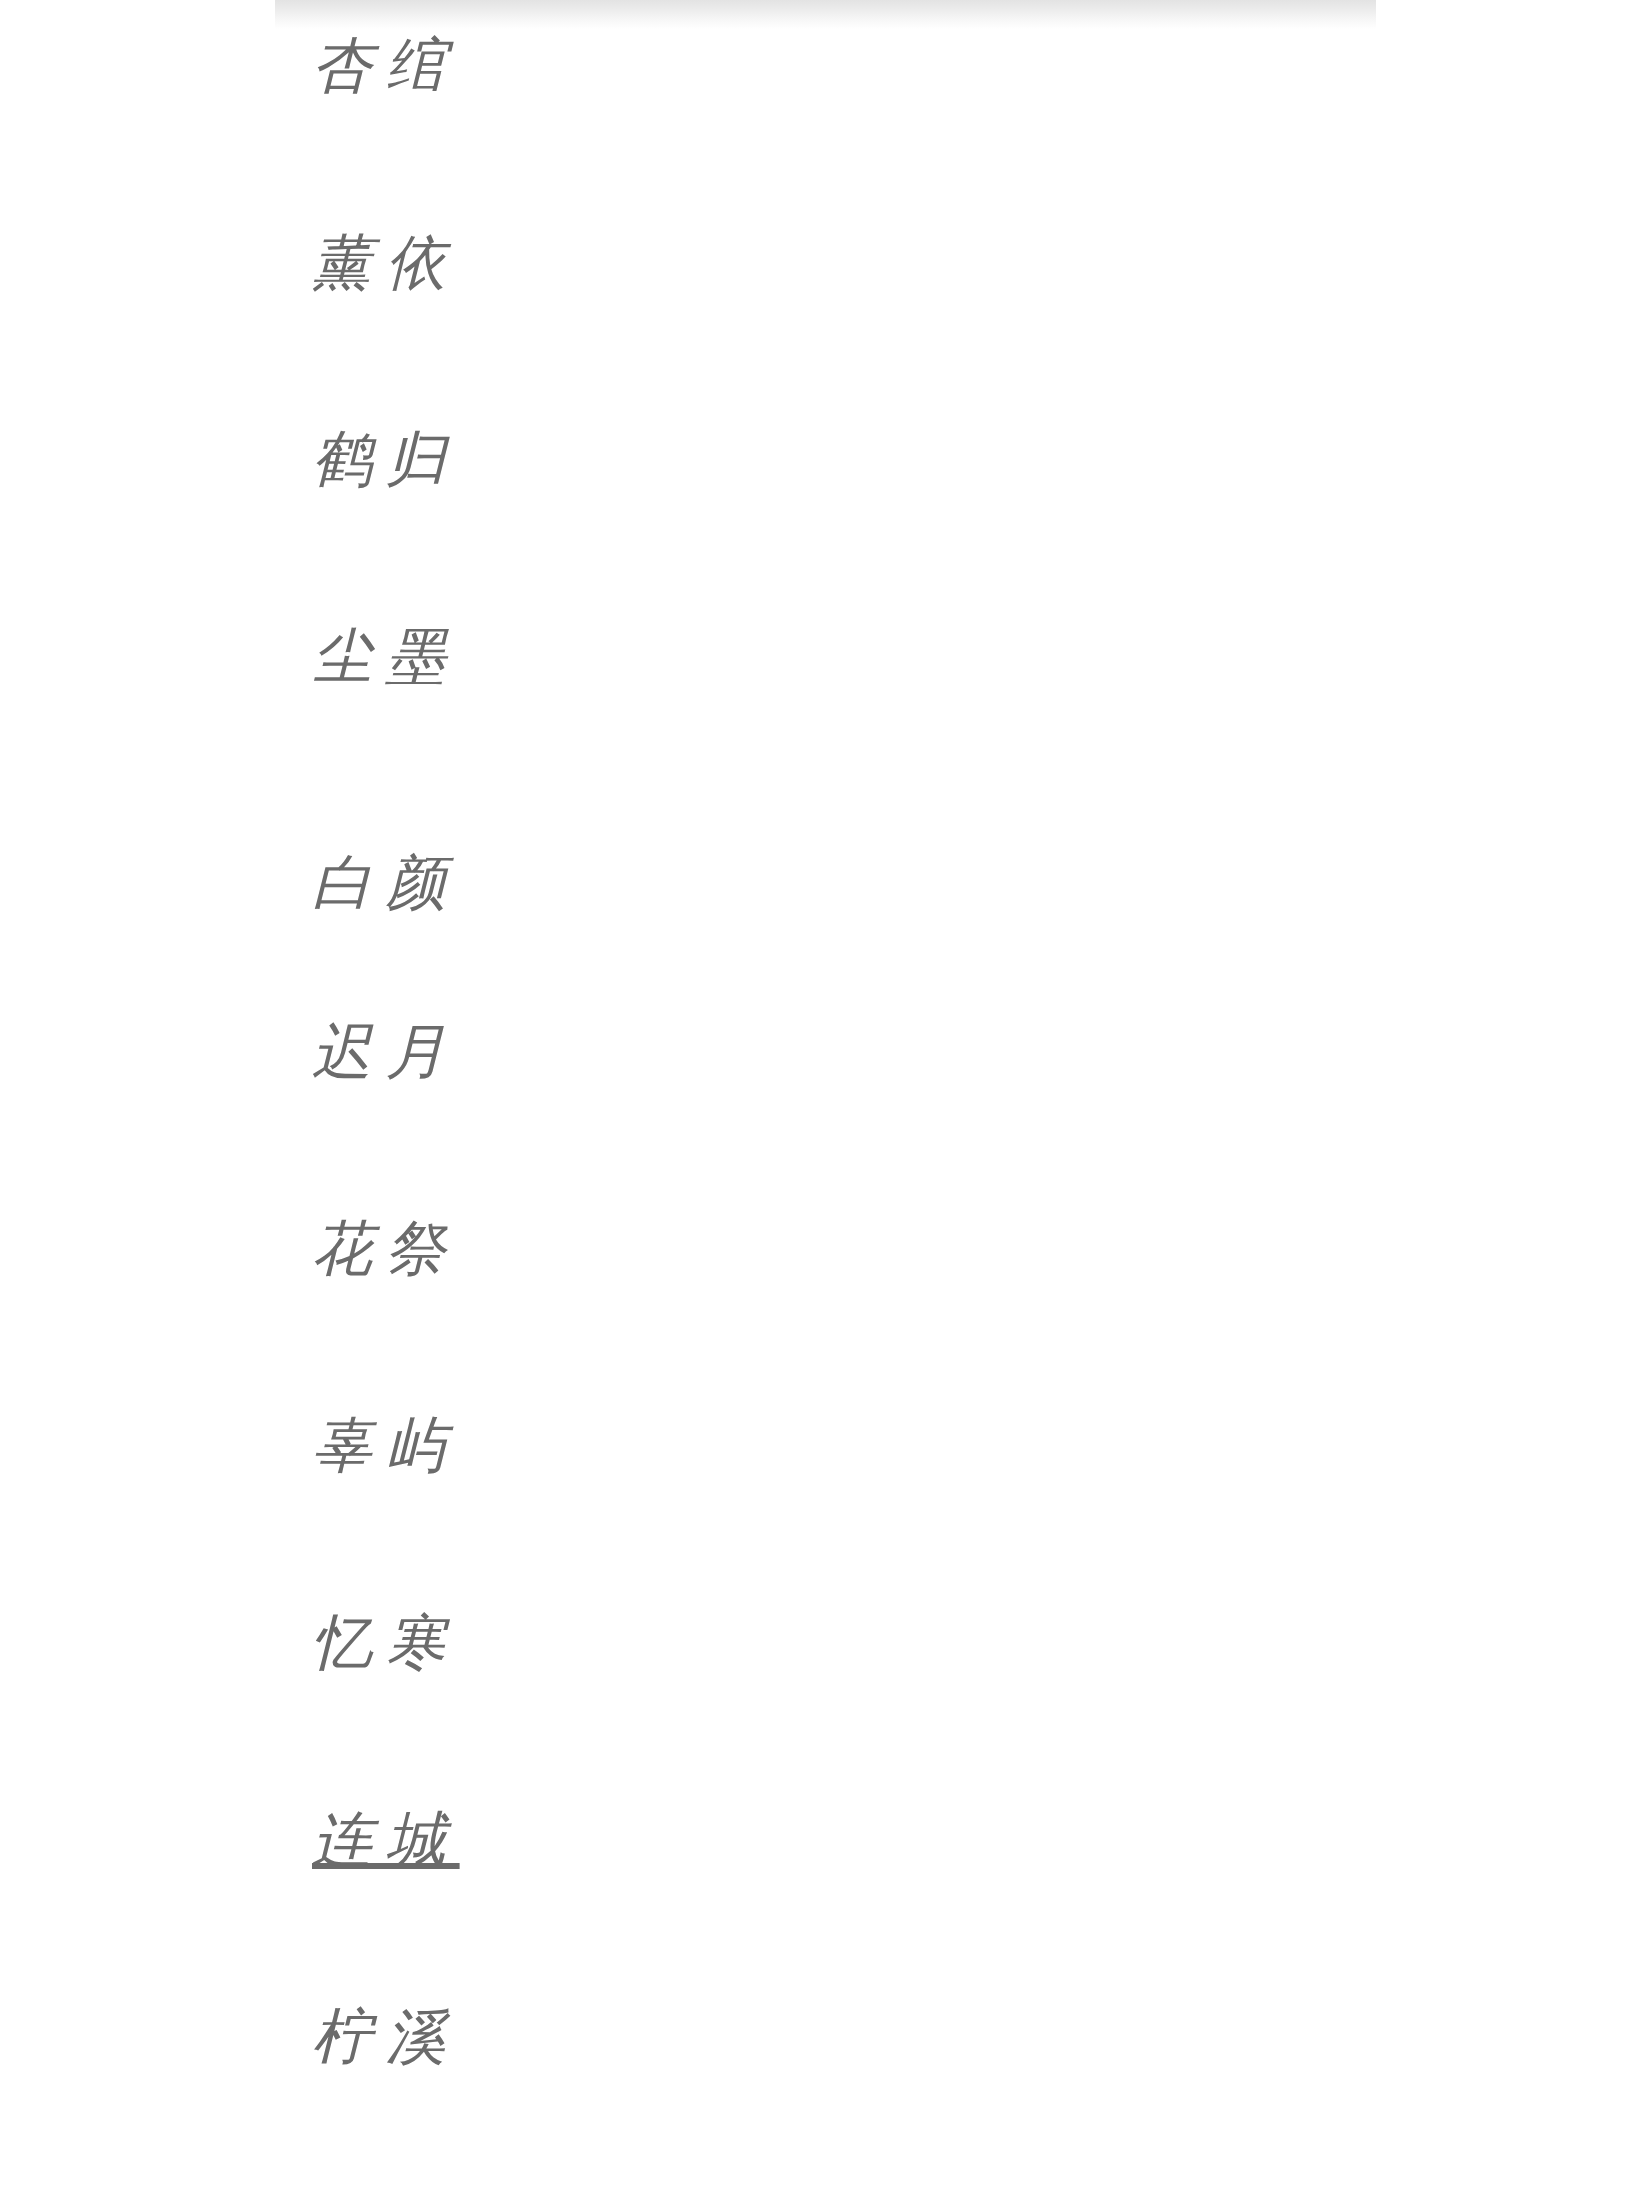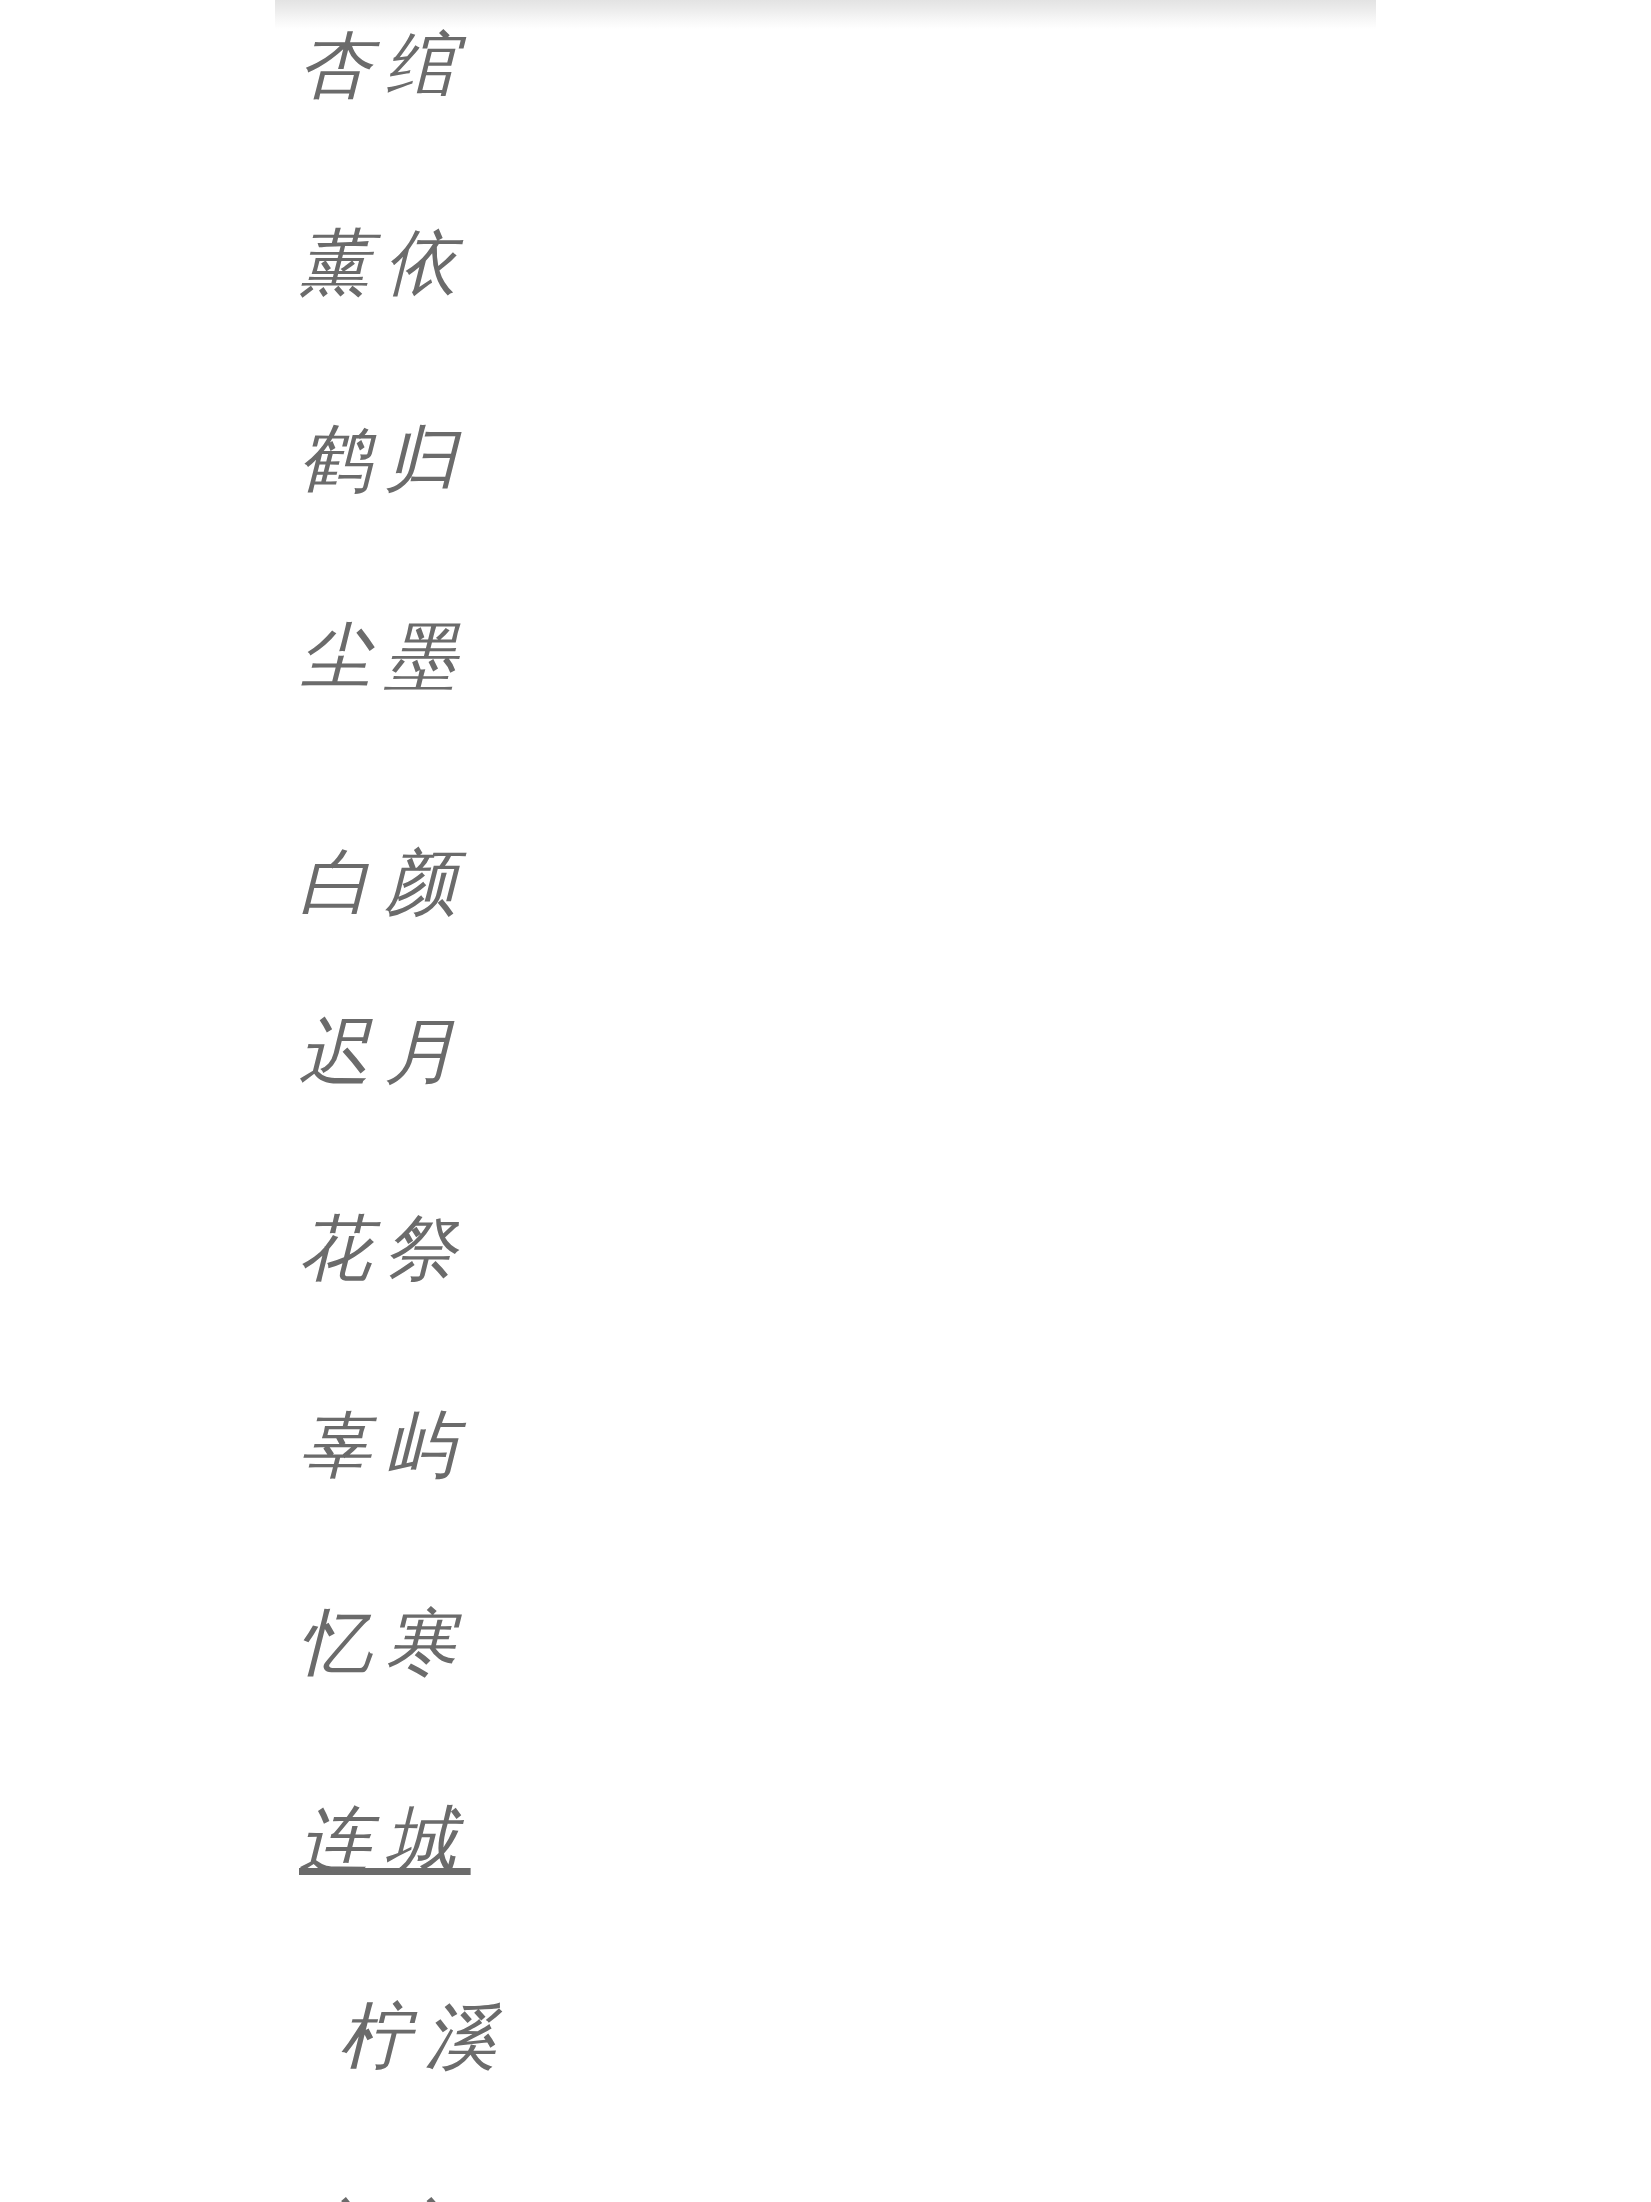--- a/index.html
+++ b/index.html
@@ -38,23 +38,23 @@
   }
   .name-list {
     position: absolute;
     left: 0;
     top: 0;
     width: 100%;
     height: 100%;
   }
   .name-item {
     position: absolute;
-    left: 299px;
+    left: 312px;
     transform: translateY(-50%);
-    font-size: 72px;
+    font-size: 60px;
     line-height: 1;
     letter-spacing: 13.8px;
     color: #6b6b6b;
     white-space: nowrap;
     
     font-style: italic;
     text-rendering: optimizeLegibility;
   }
 </style>
 </head>
@@ -66,17 +66,17 @@
       <div class="name-item" style="top: 65px;">杏绾</div>
       <div class="name-item" style="top: 262px;">薰依</div>
       <div class="name-item" style="top: 459px; font-style: italic;">鹤归</div>
       <div class="name-item" style="top: 656px; font-style: italic;">尘墨</div>
       <div class="name-item" style="top: 854px; margin-top: 28px;">白颜</div>
       <div class="name-item" style="top: 1051px;">迟月</div>
       <div class="name-item" style="top: 1248px;">花祭</div>
       <div class="name-item" style="top: 1445px;">辜屿</div>
       <div class="name-item" style="top: 1642px;">忆寒</div>
       <div class="name-item" style="top: 1839px; text-decoration: underline;">连城</div>
-      <div class="name-item" style="top: 2036px; margin-left: 40px;">柠溪</div>
+      <div class="name-item" style="top: 2036px;">柠溪</div>
       <div class="name-item" style="top: 2233px;">夜安</div>
     </div>
 </div>
 
 
 </body></html>

